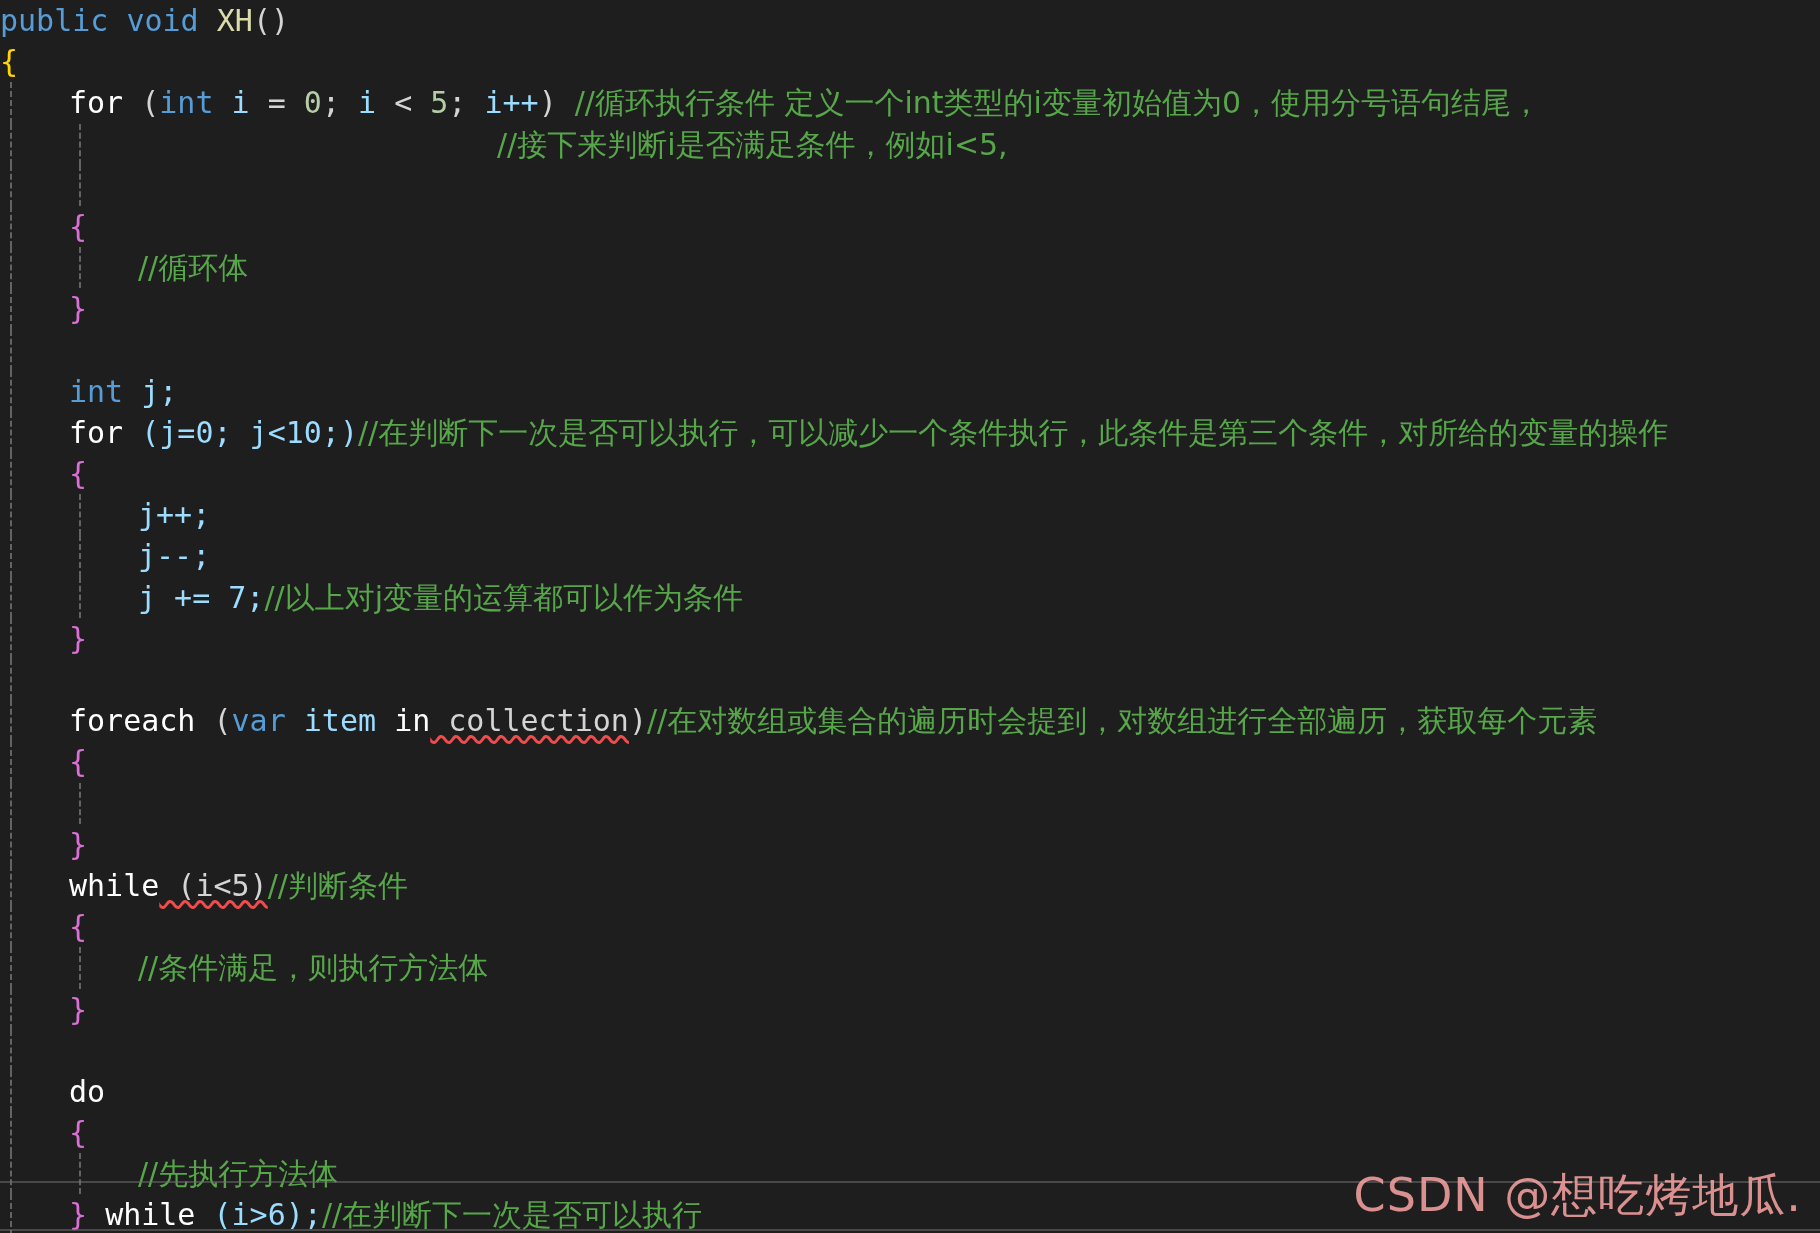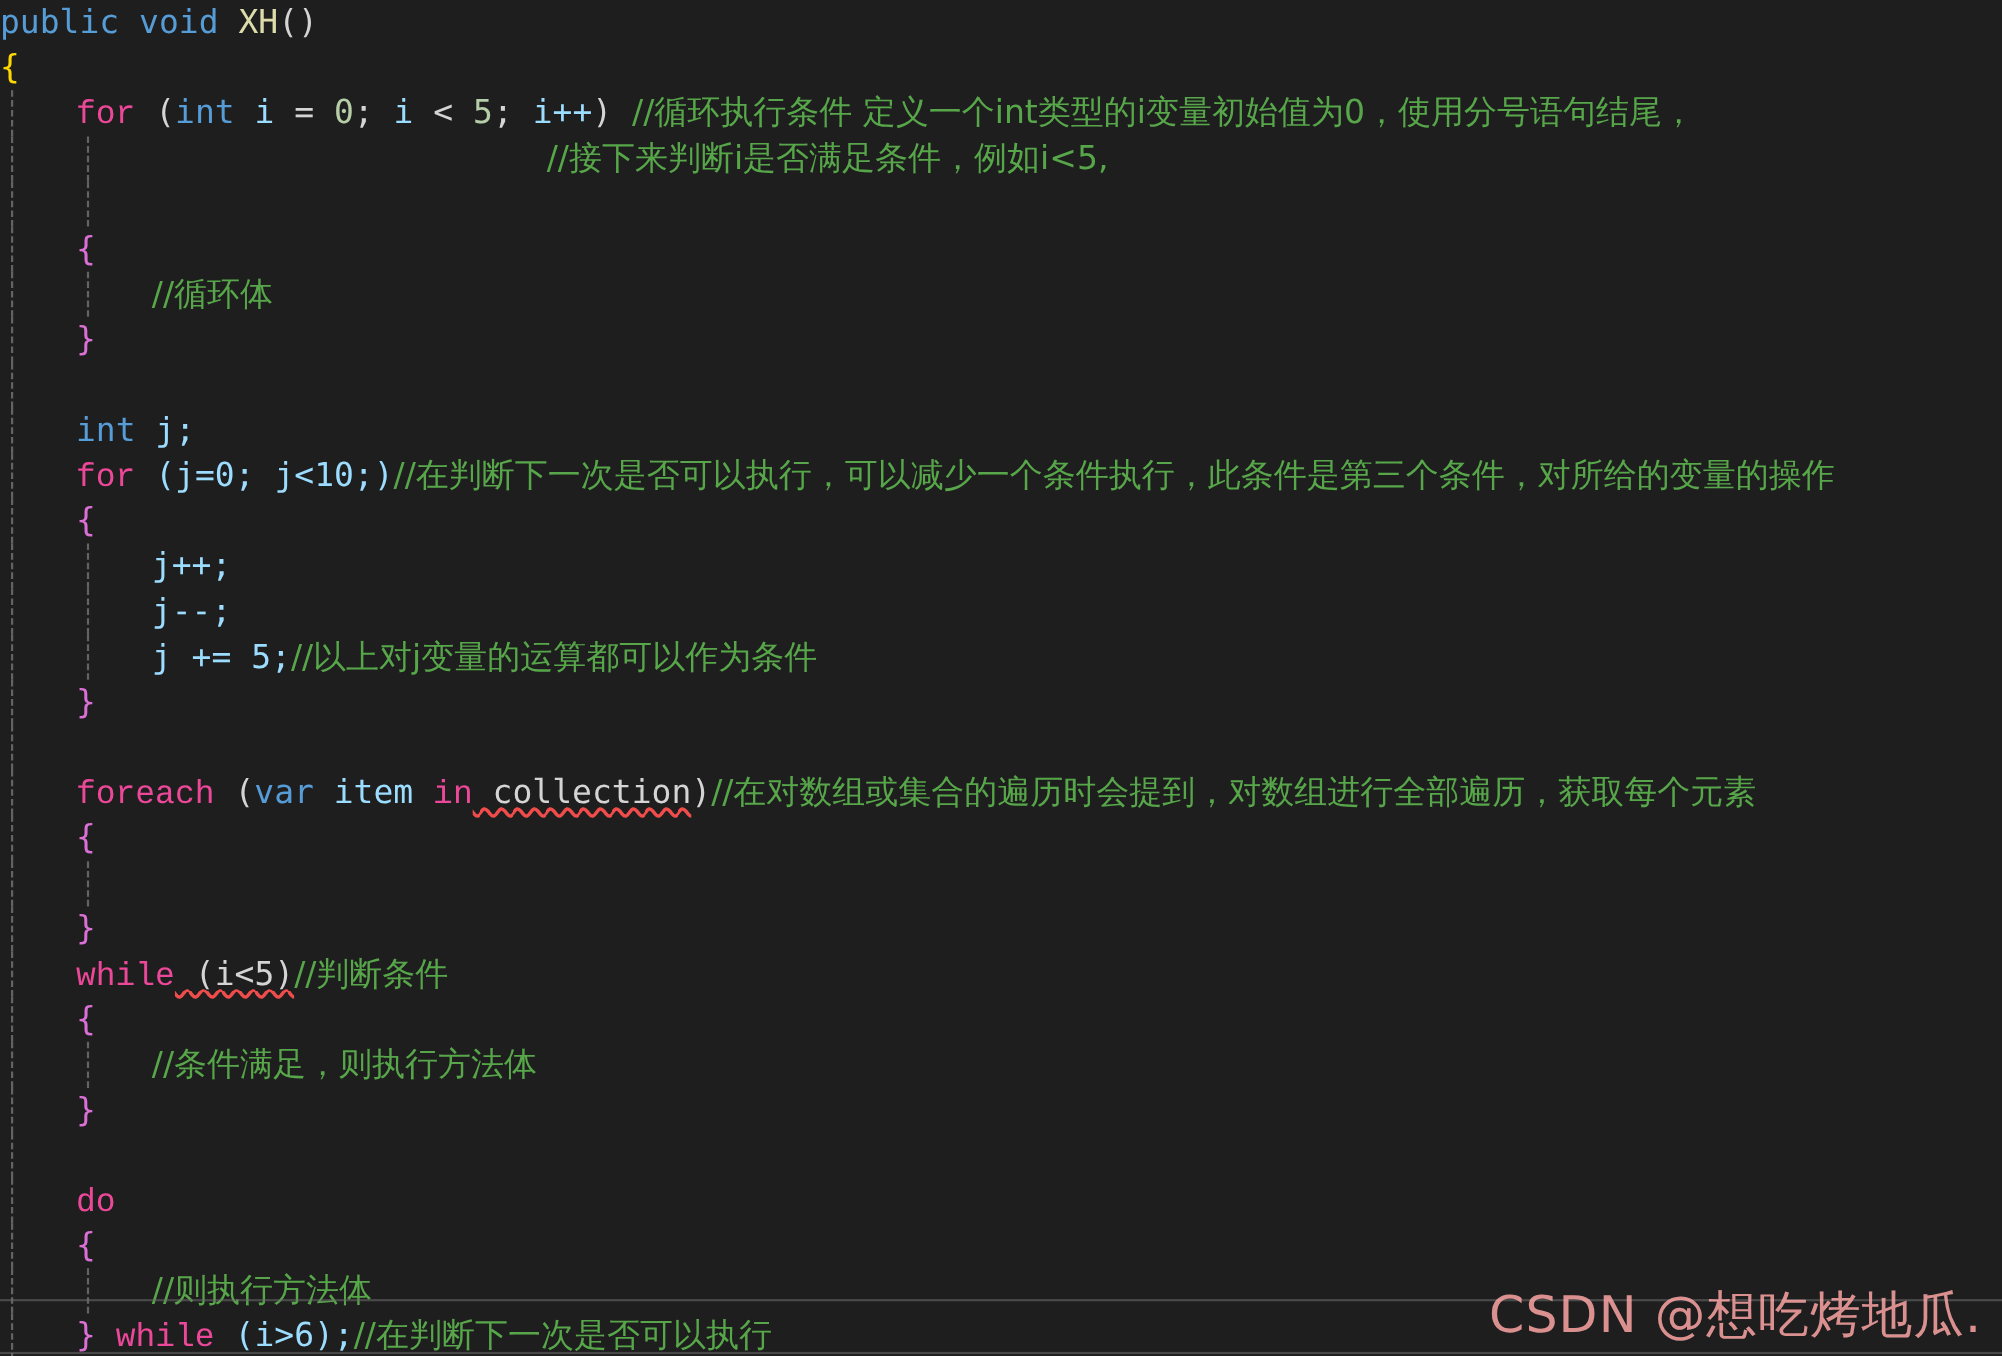--- a/index.html
+++ b/index.html
@@ -31,21 +31,21 @@
     width:0;
     border-left:2px dashed #707070;
     opacity:.85;
     pointer-events:none;
   }
   .guide.g0{left:10px;}
   .guide.g1{left:79px;}
 
   
   .kw      {color:#569cd6;}   
-  .ctl     {color:#ec4899;font-family:Liberation Mono, monospace;}
+  .ctl     {color:#ffffff;}
   .fn      {color:#dcdcaa;}
   .var     {color:#9cdcfe;}
   .num     {color:#b5cea8;}
   .punc    {color:#d4d4d4;}
   .op      {color:#d4d4d4;}
   .cmt     {color:#57a64a;}
   .brace1  {color:#ffd700;}
   .brace2  {color:#da70d6;}
   .err{
     color:#d4d4d4;
@@ -104,21 +104,21 @@
   <div class="line"><span class="guide g0"></span><span class="ind1"></span><span class="kw">int</span><span class="var"> j;</span></div>
 
   <div class="line"><span class="guide g0"></span><span class="ind1"></span><span class="ctl">for</span><span class="var"> (j=0; j&lt;10;)</span><span class="cmt cn">//在判断下一次是否可以执行，可以减少一个条件执行，此条件是第三个条件，对所给的变量的操作</span></div>
 
   <div class="line"><span class="guide g0"></span><span class="ind1"></span><span class="brace2">{</span></div>
 
   <div class="line"><span class="guide g0"></span><span class="guide g1"></span><span class="ind2"></span><span class="var">j++;</span></div>
 
   <div class="line"><span class="guide g0"></span><span class="guide g1"></span><span class="ind2"></span><span class="var">j--;</span></div>
 
-  <div class="line"><span class="guide g0"></span><span class="guide g1"></span><span class="ind2"></span><span class="var">j += 5;</span><span class="cmt cn">//以上对j变量的运算都可以作为条件</span></div>
+  <div class="line"><span class="guide g0"></span><span class="guide g1"></span><span class="ind2"></span><span class="var">j += 7;</span><span class="cmt cn">//以上对j变量的运算都可以作为条件</span></div>
 
   <div class="line"><span class="guide g0"></span><span class="ind1"></span><span class="brace2">}</span></div>
 
   <div class="line"><span class="guide g0"></span></div>
 
   <div class="line"><span class="guide g0"></span><span class="ind1"></span><span class="ctl">foreach</span><span class="punc"> (</span><span class="kw">var</span><span class="var"> item </span><span class="ctl">in</span><span class="err"> collection</span><span class="punc">)</span><span class="cmt cn">//在对数组或集合的遍历时会提到，对数组进行全部遍历，获取每个元素</span></div>
 
   <div class="line"><span class="guide g0"></span><span class="ind1"></span><span class="brace2">{</span></div>
 
   <div class="line"><span class="guide g0"></span><span class="guide g1"></span></div>
@@ -132,21 +132,21 @@
   <div class="line"><span class="guide g0"></span><span class="guide g1"></span><span class="ind2"></span><span class="cmt cn">//条件满足，则执行方法体</span></div>
 
   <div class="line"><span class="guide g0"></span><span class="ind1"></span><span class="brace2">}</span></div>
 
   <div class="line"><span class="guide g0"></span></div>
 
   <div class="line"><span class="guide g0"></span><span class="ind1"></span><span class="ctl">do</span></div>
 
   <div class="line"><span class="guide g0"></span><span class="ind1"></span><span class="brace2">{</span></div>
 
-  <div class="line"><span class="guide g0"></span><span class="guide g1"></span><span class="ind2"></span><span class="cmt cn">//则执行方法体</span></div>
+  <div class="line"><span class="guide g0"></span><span class="guide g1"></span><span class="ind2"></span><span class="cmt cn">//先执行方法体</span></div>
 
   <div class="line"><span class="guide g0"></span><span class="ind1"></span><span class="brace2">} </span><span class="ctl">while</span><span class="var"> (i&gt;6);</span><span class="cmt cn">//在判断下一次是否可以执行</span></div>
 
 </div>
 
 <div id="rule-top"></div>
 <div id="rule-bottom"></div>
 <div id="watermark">CSDN @想吃烤地瓜.</div>
 
 </body></html>

